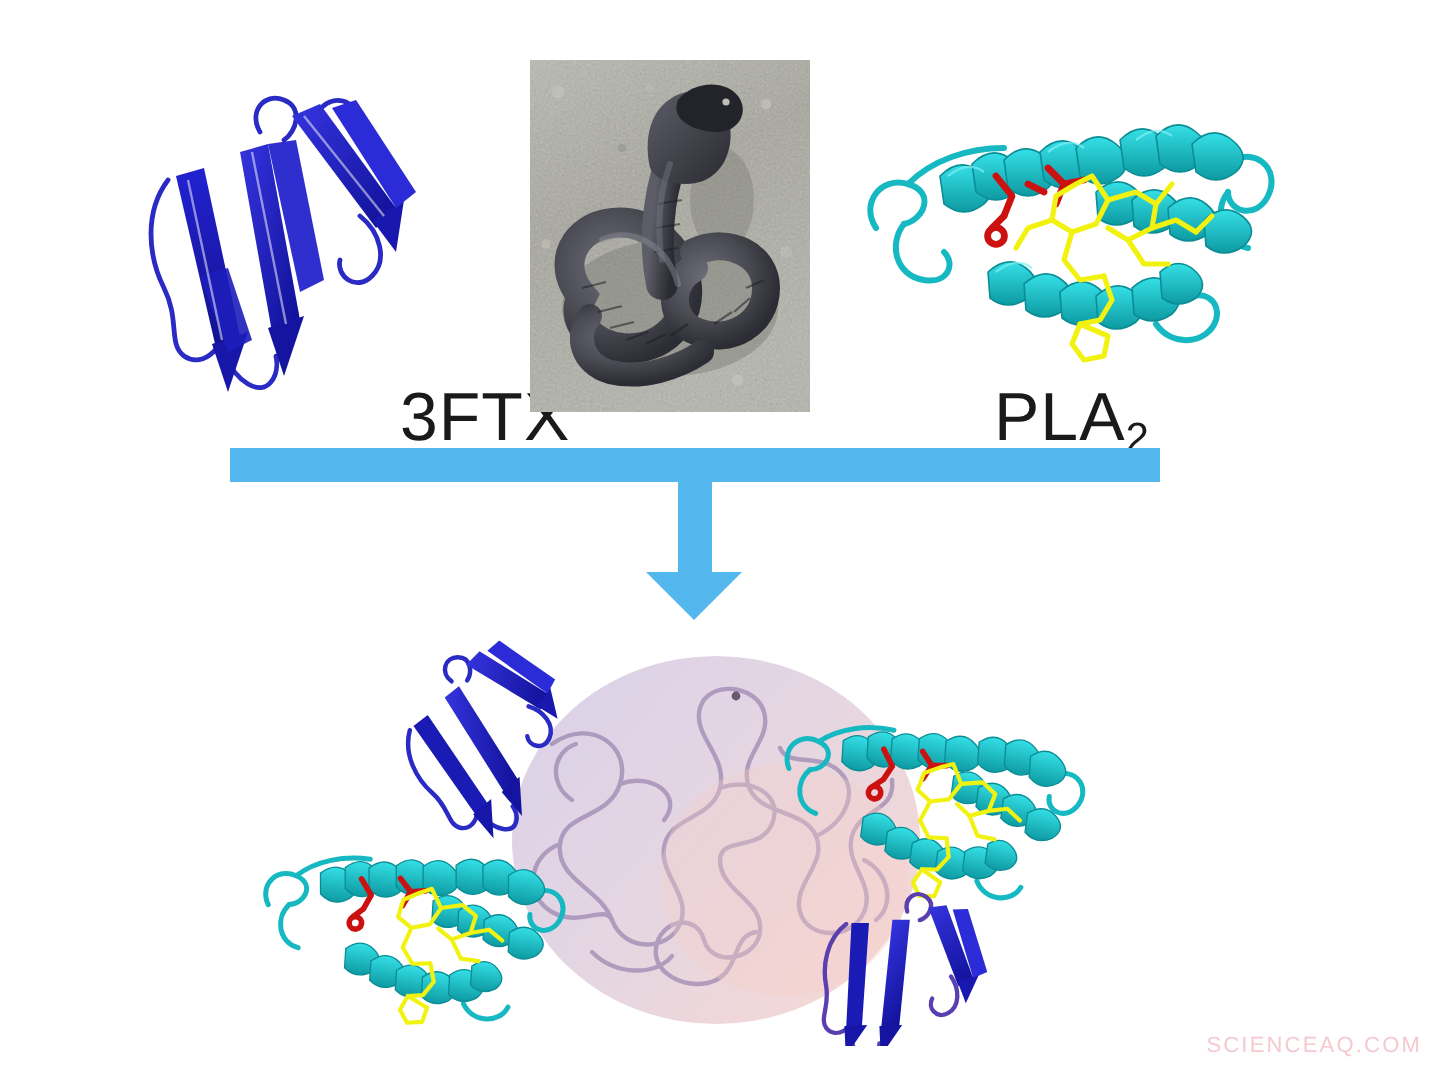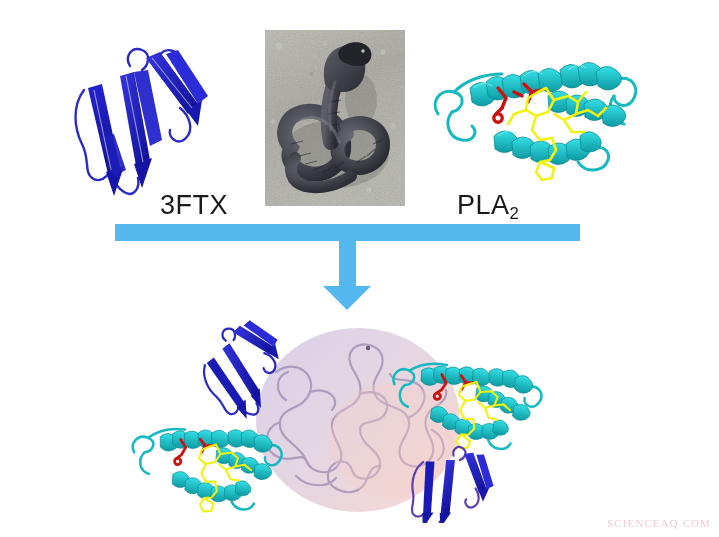--- a/index.html
+++ b/index.html
@@ -18,25 +18,26 @@
     background: #ffffff;
     overflow: hidden;
   }
 
   
   .abs { position: absolute; }
 
   
   .struct-label {
     font-family: "Liberation Sans", sans-serif;
-    font-size: 27px;
+    font-size: 34px;
     color: #1a1a1a;
     letter-spacing: 0.5px;
     white-space: nowrap;
     line-height: 1;
+    margin-left: 40px;
   }
   .struct-label sub {
     font-size: 0.62em;
     vertical-align: baseline;
     position: relative;
     top: 0.28em;
     letter-spacing: 0;
   }
 
   
@@ -61,21 +62,21 @@
     height: 0;
     border-left: 24px solid transparent;
     border-right: 24px solid transparent;
     border-top: 24px solid #54b8ef;
   }
 
   
   #watermark {
     right: 8px;
     bottom: 8px;
-    font-family: Liberation Serif, serif;
+    font-family: Liberation Sans, sans-serif;
     font-size: 11px;
     letter-spacing: 1.1px;
     color: #f4c9cf;
     user-select: none;
   }
 
   
   #snake-photo {
     left: 265px;
     top: 30px;

